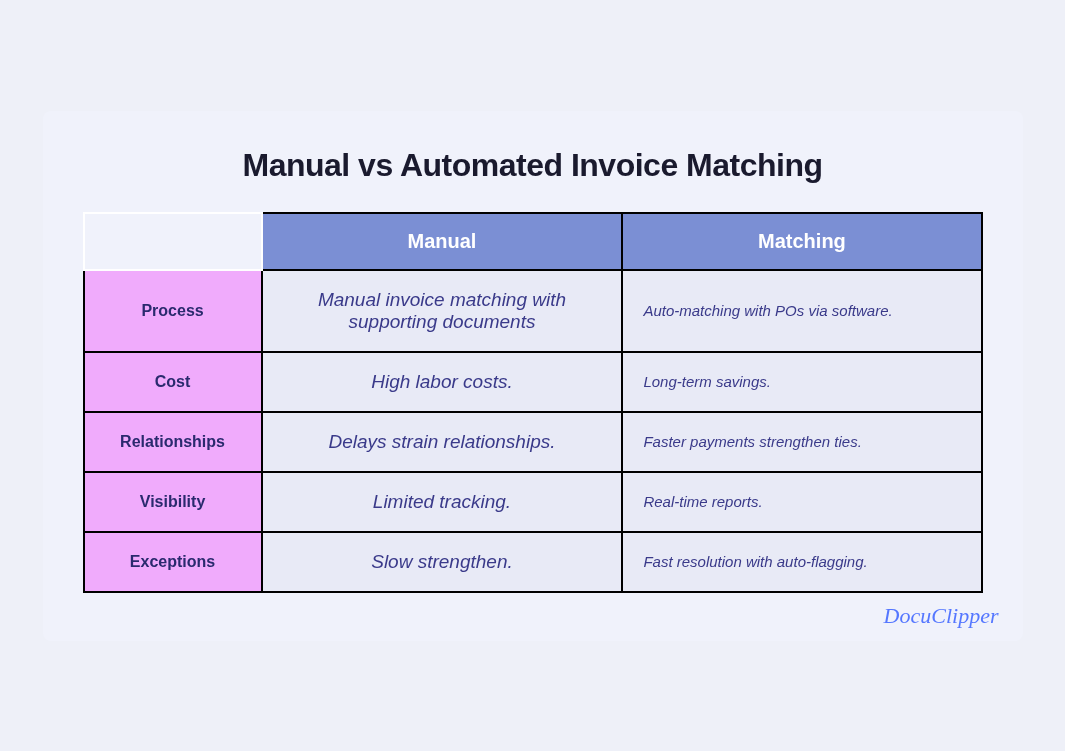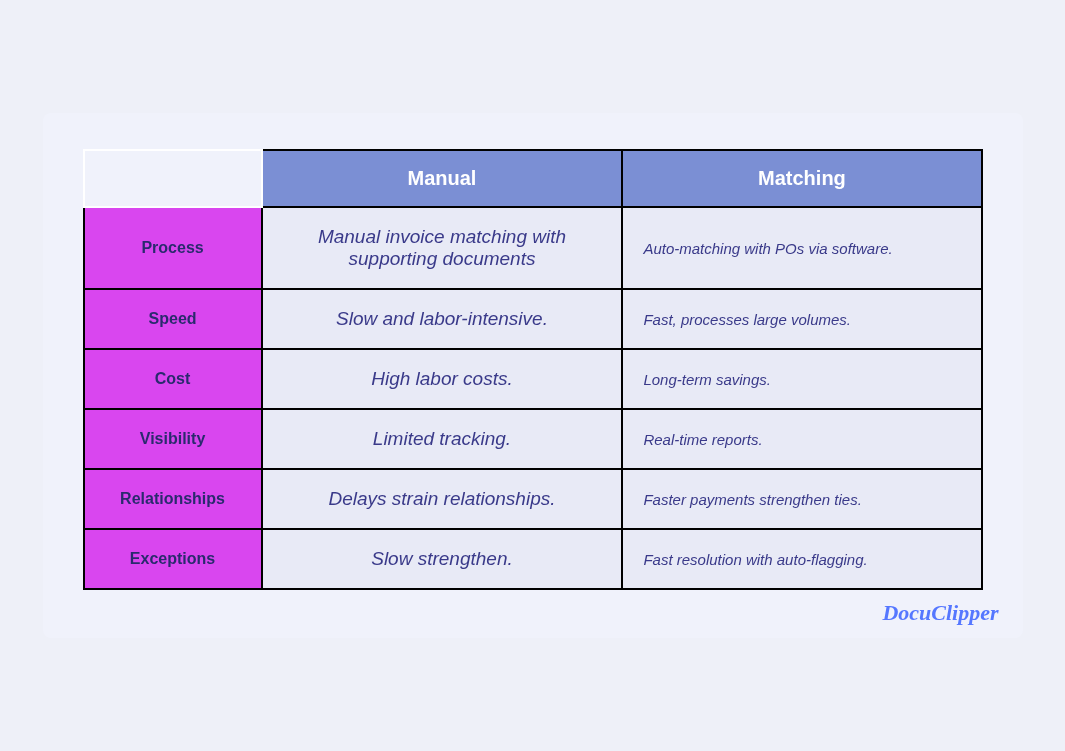--- a/index.html
+++ b/index.html
@@ -51,21 +51,21 @@
       padding: 16px 12px;
     }
 
     .col-label-header {
       background: transparent;
       border: 2px solid #ffffff;
     }
 
     
     .row-label {
-      background: #d946ef;
+      background: #f0abfc;
       color: #2a2a6e;
       font-weight: 700;
       font-size: 16px;
       text-align: center;
       padding: 18px 14px;
       width: 180px;
     }
 
     
     .cell-manual {
@@ -86,68 +86,64 @@
       text-align: left;
       padding: 18px 20px;
       width: 370px;
     }
 
     .logo {
       position: absolute;
       bottom: 12px;
       right: 24px;
       font-size: 22px;
-      font-weight: 700;
+      font-weight: 400;
       color: #3355ee;
       font-style: italic;
       font-family: Georgia, serif;
     }
 
     .logo span {
       color: #5577ff;
     }
   </style>
 </head>
 <body>
 
 <div class="container">
+  <h1 class="page-title">Manual vs Automated Invoice Matching</h1>
 
   <table>
     <thead>
       <tr>
         <th class="col-label-header"></th>
         <th class="col-header">Manual</th>
         <th class="col-header">Matching</th>
       </tr>
     </thead>
     <tbody id="table-body">
     <tr>
           <td class="row-label">Process</td>
           <td class="cell-manual">Manual invoice matching with supporting documents</td>
           <td class="cell-auto">Auto-matching with POs via software.</td>
         </tr>
         <tr>
-          <td class="row-label">Speed</td>
-          <td class="cell-manual">Slow and labor-intensive.</td>
-          <td class="cell-auto">Fast, processes large volumes.</td>
-        </tr>
-        <tr>
           <td class="row-label">Cost</td>
           <td class="cell-manual">High labor costs.</td>
           <td class="cell-auto">Long-term savings.</td>
         </tr>
         <tr>
+          <td class="row-label">Relationships</td>
+          <td class="cell-manual">Delays strain relationships.</td>
+          <td class="cell-auto">Faster payments strengthen ties.</td>
+        </tr>
+        <tr>
           <td class="row-label">Visibility</td>
           <td class="cell-manual">Limited tracking.</td>
           <td class="cell-auto">Real-time reports.</td>
-        </tr>
-        <tr>
-          <td class="row-label">Relationships</td>
-          <td class="cell-manual">Delays strain relationships.</td>
-          <td class="cell-auto">Faster payments strengthen ties.</td>
         </tr>
         <tr>
           <td class="row-label">Exceptions</td>
           <td class="cell-manual">Slow strengthen.</td>
           <td class="cell-auto">Fast resolution with auto-flagging.</td>
         </tr>
       </tbody>
   </table>
 
   <div class="logo">

